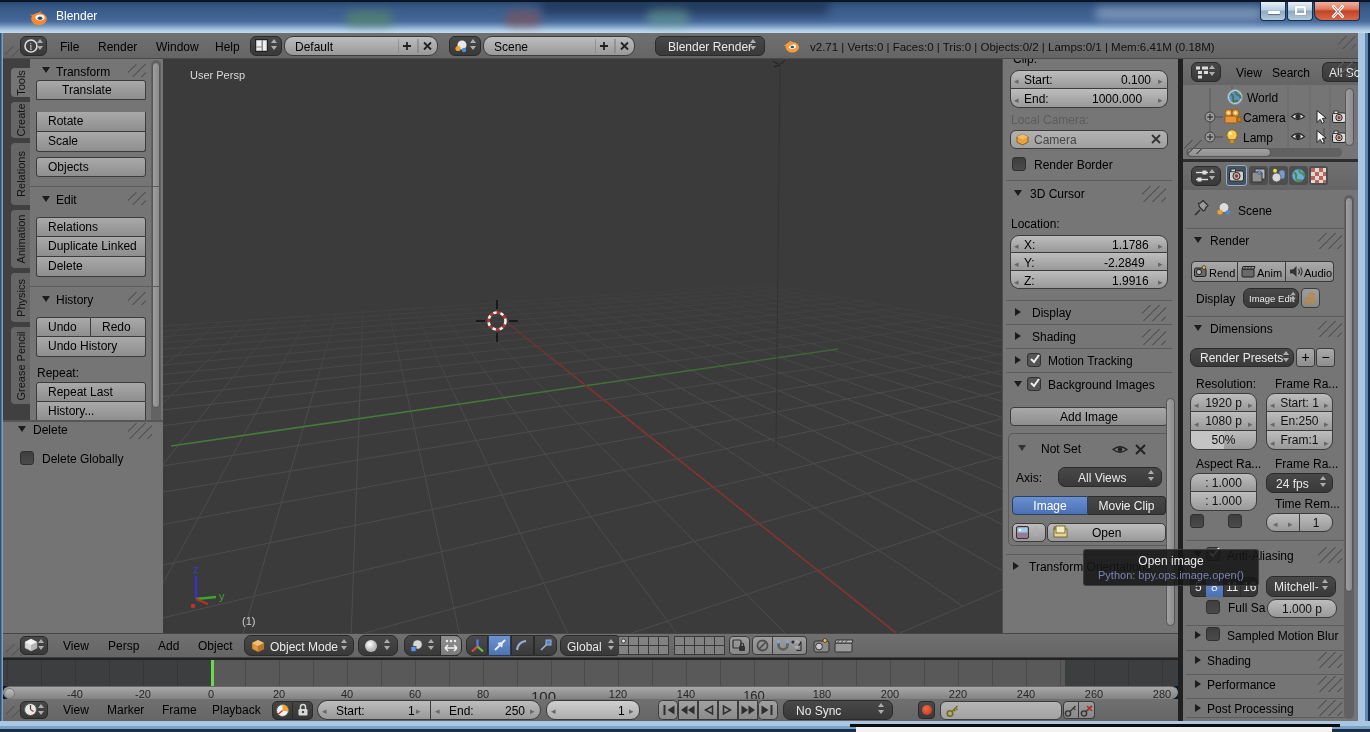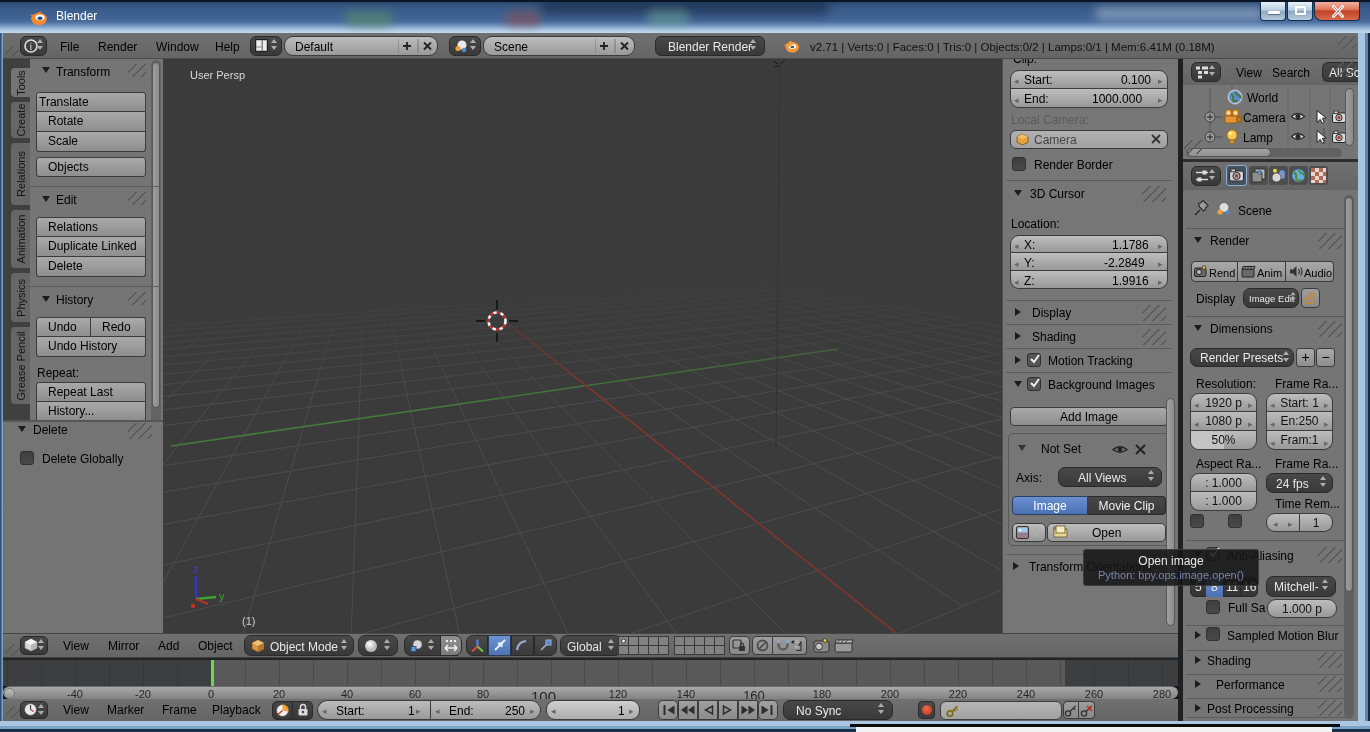--- a/index.html
+++ b/index.html
@@ -254,21 +254,21 @@
       <span>Grease Pencil</span>
     </div>
 
   <div class="abs" style="left:30px;top:59px;width:133px;height:574px;background:#757575;"></div>
 
   <div class="abs" style="left:151px;top:60px;width:10px;height:572px;background:#636363;border-radius:5px;"></div>
   <div class="abs" style="left:152px;top:62px;width:8px;height:346px;background:linear-gradient(90deg,#9e9e9e,#8b8b8b);border-radius:4px;border:1px solid #565656;"></div>
   <div class="grip" style="left:128px;top:64px;width:18px;height:13px;"></div>
   <div class="tri-d" style="left:42px;top:67px;"></div>
   <div class="lbl" style="left:56px;top:65px;">Transform</div>
-  <div class="btn" style="text-align:left;padding-left:2px;left:36px;top:92px;width:110px;height:20px;line-height:19px;border-radius:3px 3px 0 0;">Translate</div>
+  <div class="btn" style="text-align:left;padding-left:25px;left:36px;top:80px;width:110px;height:20px;line-height:19px;border-radius:3px 3px 0 0;">Translate</div>
   <div class="btn" style="text-align:left;padding-left:11px;left:36px;top:112px;width:110px;height:20px;line-height:19px;border-radius:0;border-top:none;">Rotate</div>
   <div class="btn" style="text-align:left;padding-left:11px;left:36px;top:132px;width:110px;height:20px;line-height:19px;border-radius:0 0 3px 3px;border-top:none;">Scale</div>
   <div class="btn" style="text-align:left;padding-left:11px;left:36px;top:157px;width:110px;height:20px;line-height:19px;">Objects</div>
   <div class="sep" style="left:29px;top:186px;width:130px;"></div>
   <div class="grip" style="left:128px;top:192px;width:18px;height:13px;"></div>
   <div class="tri-d" style="left:42px;top:196px;"></div>
   <div class="lbl" style="left:56px;top:193px;">Edit</div>
   <div class="btn" style="text-align:left;padding-left:11px;left:36px;top:217px;width:110px;height:20px;line-height:19px;border-radius:3px 3px 0 0;">Relations</div>
   <div class="btn" style="text-align:left;padding-left:11px;left:36px;top:237px;width:110px;height:20px;line-height:19px;border-radius:0;border-top:none;">Duplicate Linked</div>
   <div class="btn" style="text-align:left;padding-left:11px;left:36px;top:257px;width:110px;height:20px;line-height:19px;border-radius:0 0 3px 3px;border-top:none;">Delete</div>
@@ -403,21 +403,21 @@
 <div id="v3dheader">
   <div class="grip" style="left:6px;top:644px;width:16px;height:12px;"></div>
   <div class="dk" style="left:20px;top:636px;width:28px;height:19px;border-radius:5px;"></div>
   <svg class="abs" style="left:24px;top:638px;" width="14" height="14" viewBox="0 0 14 14">
     <path d="M7 1 L13 4 L13 10 L7 13 L1 10 L1 4 Z" fill="#d8d8d8" stroke="#999" stroke-width="0.6"></path>
     <path d="M7 1 L13 4 L7 7 L1 4 Z" fill="#f2f2f2"></path>
     <path d="M7 7 L13 4 L13 10 L7 13 Z" fill="#b5b5b5"></path>
   </svg>
   <div class="updn" style="left:38px;top:638px;"></div>
   <div class="lbl" style="left:63px;top:639px;">View</div>
-  <div class="lbl" style="left:108px;top:639px;">Mirror</div>
+  <div class="lbl" style="left:108px;top:639px;">Persp</div>
   <div class="lbl" style="left:158px;top:639px;">Add</div>
   <div class="lbl" style="left:198px;top:639px;">Object</div>
   <div class="dk" style="left:244px;top:635px;width:110px;height:21px;border-radius:7px;"></div>
   <svg class="abs" style="left:251px;top:639px;" width="14" height="14" viewBox="0 0 14 14">
     <path d="M7 1 L13 4 L13 10 L7 13 L1 10 L1 4 Z" fill="#d89643" stroke="#7a4a10" stroke-width="0.6"></path>
     <path d="M7 1 L13 4 L7 7 L1 4 Z" fill="#eebf7a"></path>
     <path d="M7 7 L13 4 L13 10 L7 13 Z" fill="#b5772f"></path>
   </svg>
   <div class="wlbl" style="left:270px;top:640px;">Object Mode</div>
   <div class="updn" style="left:341px;top:638px;"></div>
@@ -949,21 +949,21 @@
   <div class="sep" style="left:1186px;top:625px;width:166px;"></div>
   <div class="tri-r" style="left:1195px;top:631px;"></div>
   <div class="cb" style="left:1206px;top:627px;"></div>
   <div class="lbl" style="left:1227px;top:629px;">Sampled Motion Blur</div>
   <div class="sep" style="left:1186px;top:650px;width:166px;"></div>
   <div class="tri-r" style="left:1195px;top:656px;"></div>
   <div class="lbl" style="left:1207px;top:654px;">Shading</div>
   <div class="grip" style="left:1318px;top:652px;"></div>
   <div class="sep" style="left:1186px;top:674px;width:166px;"></div>
   <div class="tri-r" style="left:1195px;top:680px;"></div>
-  <div class="lbl" style="left:1207px;top:678px;margin-left:9px;">Performance</div>
+  <div class="lbl" style="left:1207px;top:678px;">Performance</div>
   <div class="grip" style="left:1318px;top:676px;"></div>
   <div class="sep" style="left:1186px;top:698px;width:166px;"></div>
   <div class="tri-r" style="left:1195px;top:704px;"></div>
   <div class="lbl" style="left:1207px;top:702px;">Post Processing</div>
   <div class="grip" style="left:1318px;top:700px;"></div>
   <div class="sep" style="left:1186px;top:717px;width:166px;"></div>
 
   <div class="abs" style="left:1344px;top:195px;width:10px;height:524px;background:#616161;border-radius:5px;"></div>
   <div class="abs" style="left:1345px;top:197px;width:8px;height:395px;background:linear-gradient(90deg,#9e9e9e,#8b8b8b);border-radius:4px;border:1px solid #565656;"></div>
 </div>

